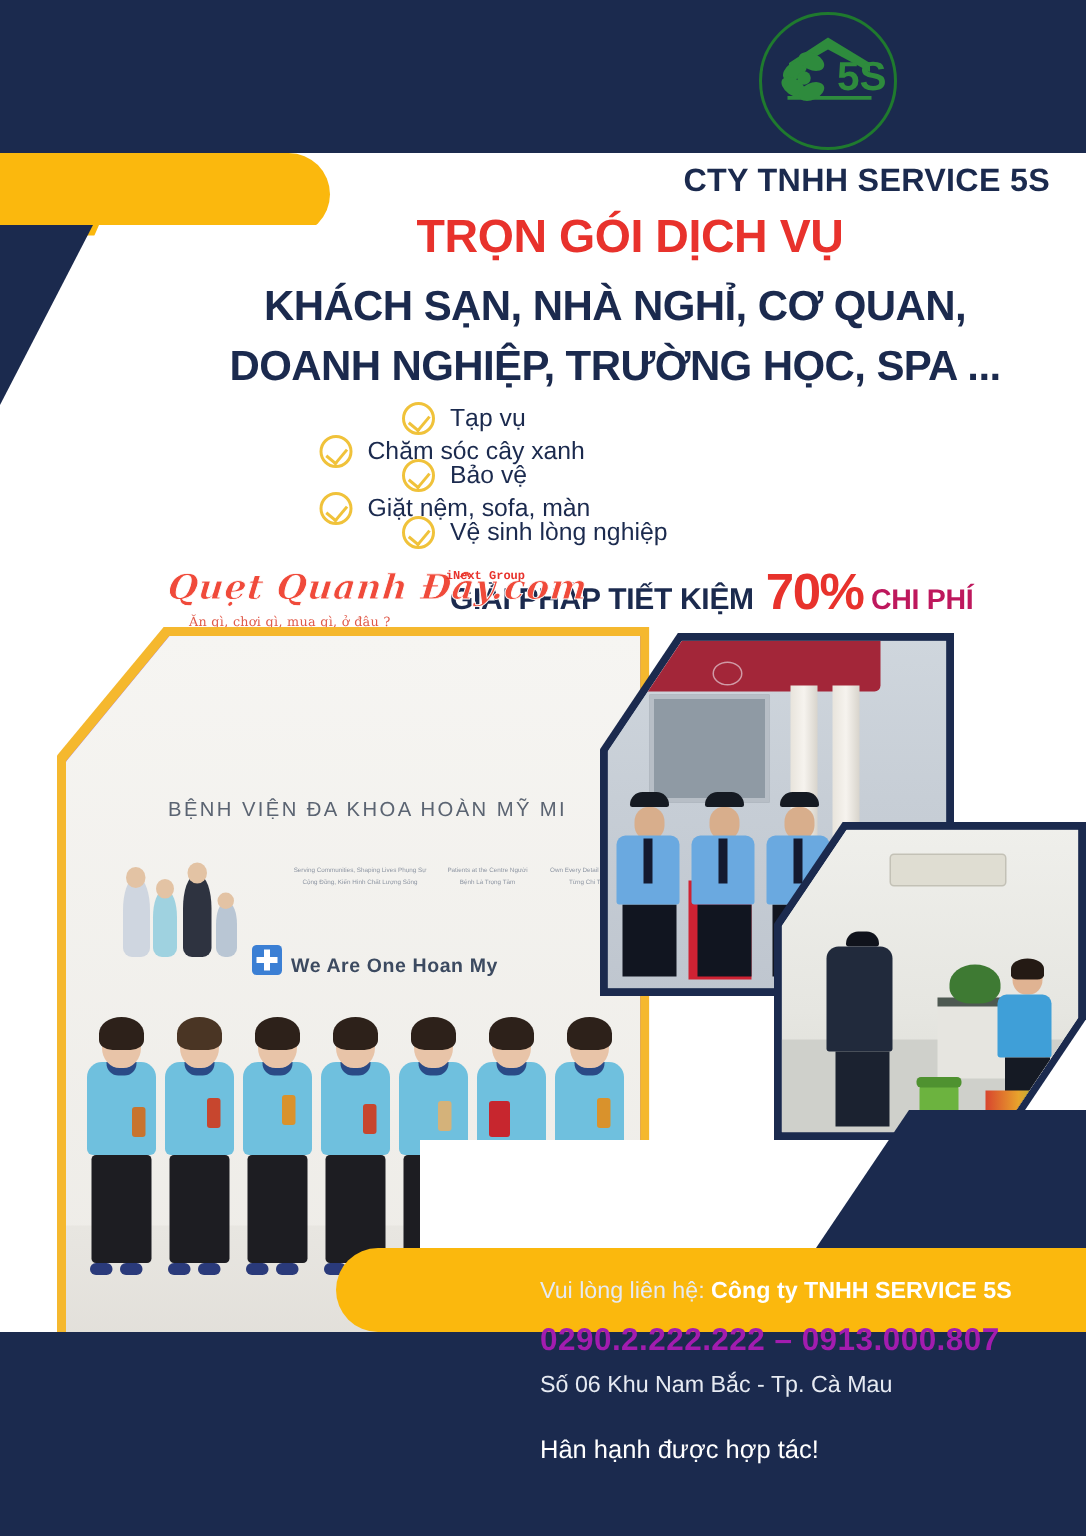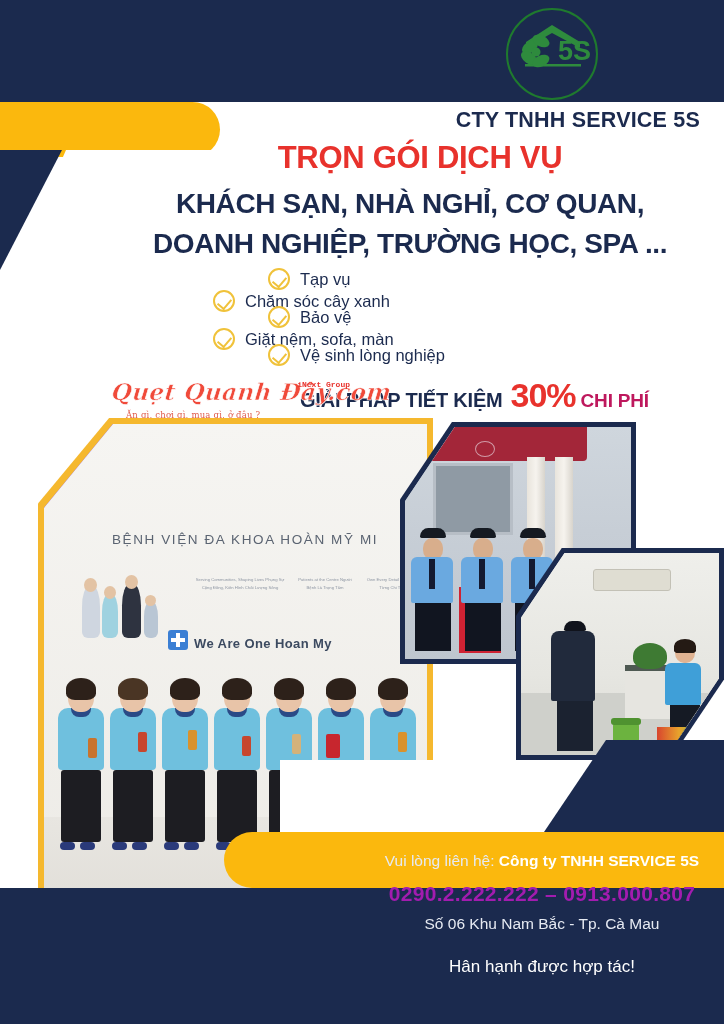--- a/index.html
+++ b/index.html
@@ -227,21 +227,21 @@
     position:absolute; left:290px; top:848px; width:434px; height:176px;
     background:#1b2a4e;
     clip-path:polygon(96px 0, 434px 0, 434px 176px, 0 176px);
   }
   .bot-white-diag {
     position:absolute; left:280px; top:760px; width:220px; height:140px;
     background:#ffffff;
     clip-path:polygon(0 0, 220px 0, 126px 140px, 0 140px);
   }
 
-  .foot { position:absolute; left:360px; top:852px; width:364px; text-align:center; }
+  .foot { position:absolute; left:360px; top:852px; width:364px; }
   .foot-line1 { font-size:15.5px; color:#e6eaf2; margin-bottom:12px; }
   .foot-line1 b { color:#ffffff; font-weight:bold; }
   .foot-phone { font-size:21px; font-weight:bold; color:#a21caf; letter-spacing:0.3px; margin-bottom:9px; }
   .foot-addr { font-size:15.5px; color:#e6eaf2; margin-bottom:24px; }
   .foot-thanks { font-size:17px; color:#ffffff; }
 </style>
 </head>
 <body>
 
 <div class="flyer">
@@ -297,21 +297,21 @@
     <div class="svc-row">
       <div class="svc-item c1">
         <span class="chk"></span>
         <span class="svc-label">Vệ sinh lòng nghiệp</span>
       </div>
     </div>
   </div>
 
   <div class="promo">
     <span class="promo-a">GIẢI PHÁP TIẾT KIỆM</span>
-    <span class="promo-pct">30%</span>
+    <span class="promo-pct">70%</span>
     <span class="promo-b">CHI PHÍ</span>
   </div>
 
   <div class="wm">
     <div class="wm-main">Quẹt Quanh Đây.com</div>
     <div class="wm-sub">Ăn gì, chơi gì, mua gì, ở đâu ?</div>
     <div class="wm-inext">iNext Group</div>
   </div>
 
   <div class="hexbig-border"></div>

